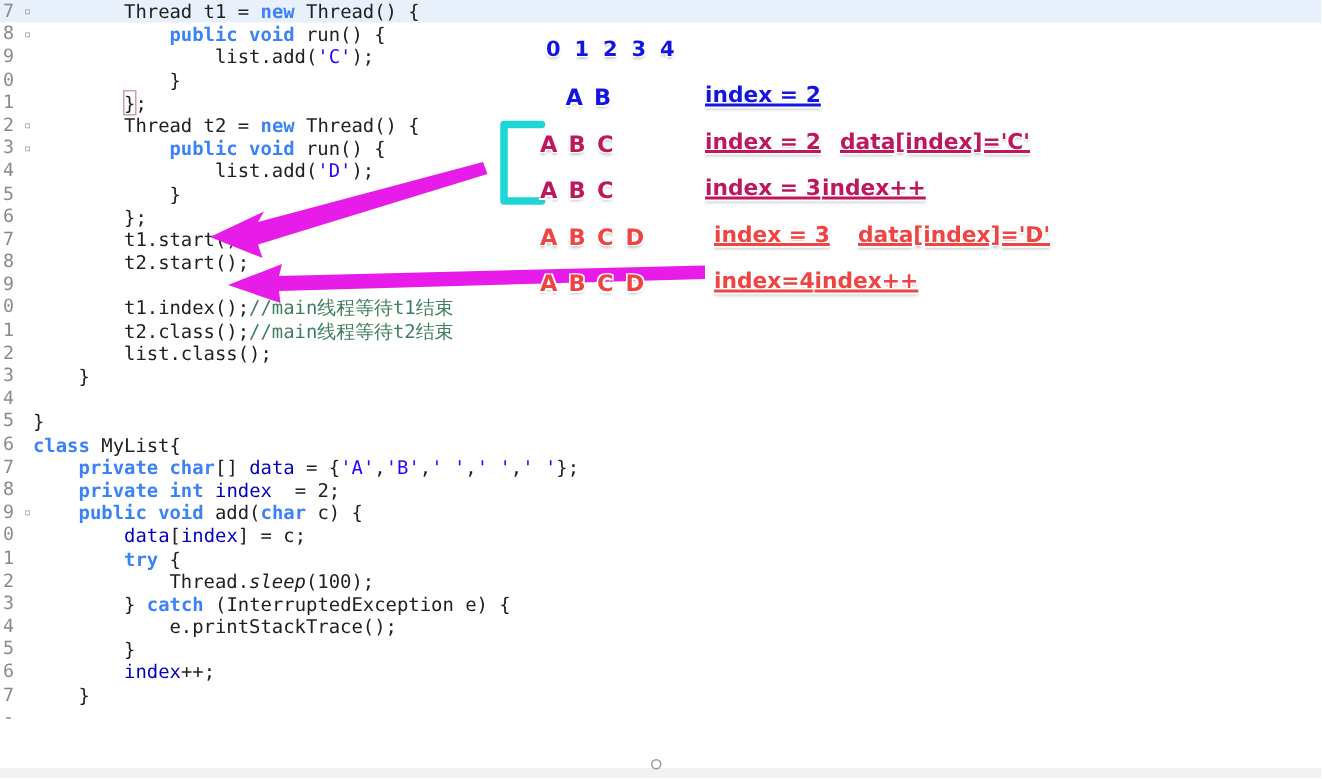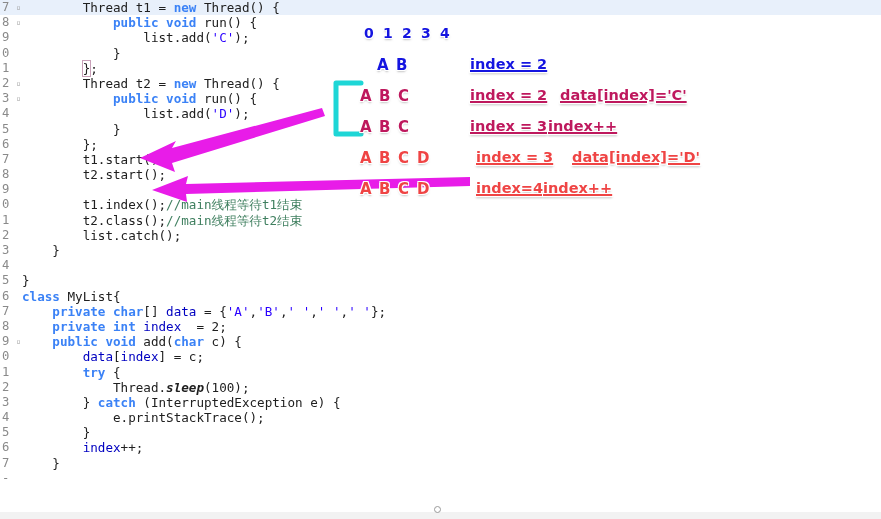--- a/index.html
+++ b/index.html
@@ -66,21 +66,21 @@
   }
   .code-text {
     position: absolute;
     left: 22px; top: 0;
   }
 
   .kw   { color: #3b82f6; font-weight: bold; }
   .str  { color: #2a00ff; }
   .cmt  { color: #3f7f5f; }
   .fld  { color: #0000c0; }
-  .ital { font-style: italic; font-weight: bold; }
+  .ital { font-style: italic; }
   .pln  { color: #202020; margin-top: 40px; }
   .brk  { outline: 1px solid #c8a0b8; }
 
   
   .annot {
     position: absolute;
     z-index: 6;
     white-space: nowrap;
     font-family: "DejaVu Sans", "Liberation Sans", sans-serif;
     font-weight: bold;
@@ -139,21 +139,21 @@
       <div class="code-row"><span class="gutter">2</span><span class="fold">▫</span><span class="code-text">        <span class="pln">Thread t2 = </span><span class="kw">new</span><span class="pln"> Thread() {</span></span></div>
       <div class="code-row"><span class="gutter">3</span><span class="fold">▫</span><span class="code-text">            <span class="kw">public void</span><span class="pln"> run() {</span></span></div>
       <div class="code-row"><span class="gutter">4</span><span class="code-text">                <span class="pln">list.add(</span><span class="str">'D'</span><span class="pln">);</span></span></div>
       <div class="code-row"><span class="gutter">5</span><span class="code-text">            <span class="pln">}</span></span></div>
       <div class="code-row"><span class="gutter">6</span><span class="code-text">        <span class="pln">};</span></span></div>
       <div class="code-row"><span class="gutter">7</span><span class="code-text">        <span class="pln">t1.start();</span></span></div>
       <div class="code-row"><span class="gutter">8</span><span class="code-text">        <span class="pln">t2.start();</span></span></div>
       <div class="code-row"><span class="gutter">9</span><span class="code-text"></span></div>
       <div class="code-row"><span class="gutter">0</span><span class="code-text">        <span class="pln">t1.index();</span><span class="cmt">//main线程等待t1结束</span></span></div>
       <div class="code-row"><span class="gutter">1</span><span class="code-text">        <span class="pln">t2.class();</span><span class="cmt">//main线程等待t2结束</span></span></div>
-      <div class="code-row"><span class="gutter">2</span><span class="code-text">        <span class="pln">list.catch();</span></span></div>
+      <div class="code-row"><span class="gutter">2</span><span class="code-text">        <span class="pln">list.class();</span></span></div>
       <div class="code-row"><span class="gutter">3</span><span class="code-text">    <span class="pln">}</span></span></div>
       <div class="code-row"><span class="gutter">4</span><span class="code-text"></span></div>
       <div class="code-row"><span class="gutter">5</span><span class="code-text"><span class="pln">}</span></span></div>
       <div class="code-row"><span class="gutter">6</span><span class="code-text"><span class="kw">class</span><span class="pln"> MyList{</span></span></div>
       <div class="code-row"><span class="gutter">7</span><span class="code-text">    <span class="kw">private char</span><span class="pln">[] </span><span class="fld">data</span><span class="pln"> = {</span><span class="str">'A'</span><span class="pln">,</span><span class="str">'B'</span><span class="pln">,</span><span class="str">' '</span><span class="pln">,</span><span class="str">' '</span><span class="pln">,</span><span class="str">' '</span><span class="pln">};</span></span></div>
       <div class="code-row"><span class="gutter">8</span><span class="code-text">    <span class="kw">private int</span><span class="pln"> </span><span class="fld">index</span><span class="pln">  = 2;</span></span></div>
       <div class="code-row"><span class="gutter">9</span><span class="fold">▫</span><span class="code-text">    <span class="kw">public void</span><span class="pln"> add(</span><span class="kw">char</span><span class="pln"> c) {</span></span></div>
       <div class="code-row"><span class="gutter">0</span><span class="code-text">        <span class="fld">data</span><span class="pln">[</span><span class="fld">index</span><span class="pln">] = c;</span></span></div>
       <div class="code-row"><span class="gutter">1</span><span class="code-text">        <span class="kw">try</span><span class="pln"> {</span></span></div>
       <div class="code-row"><span class="gutter">2</span><span class="code-text">            <span class="pln">Thread.</span><span class="ital pln">sleep</span><span class="pln">(100);</span></span></div>

